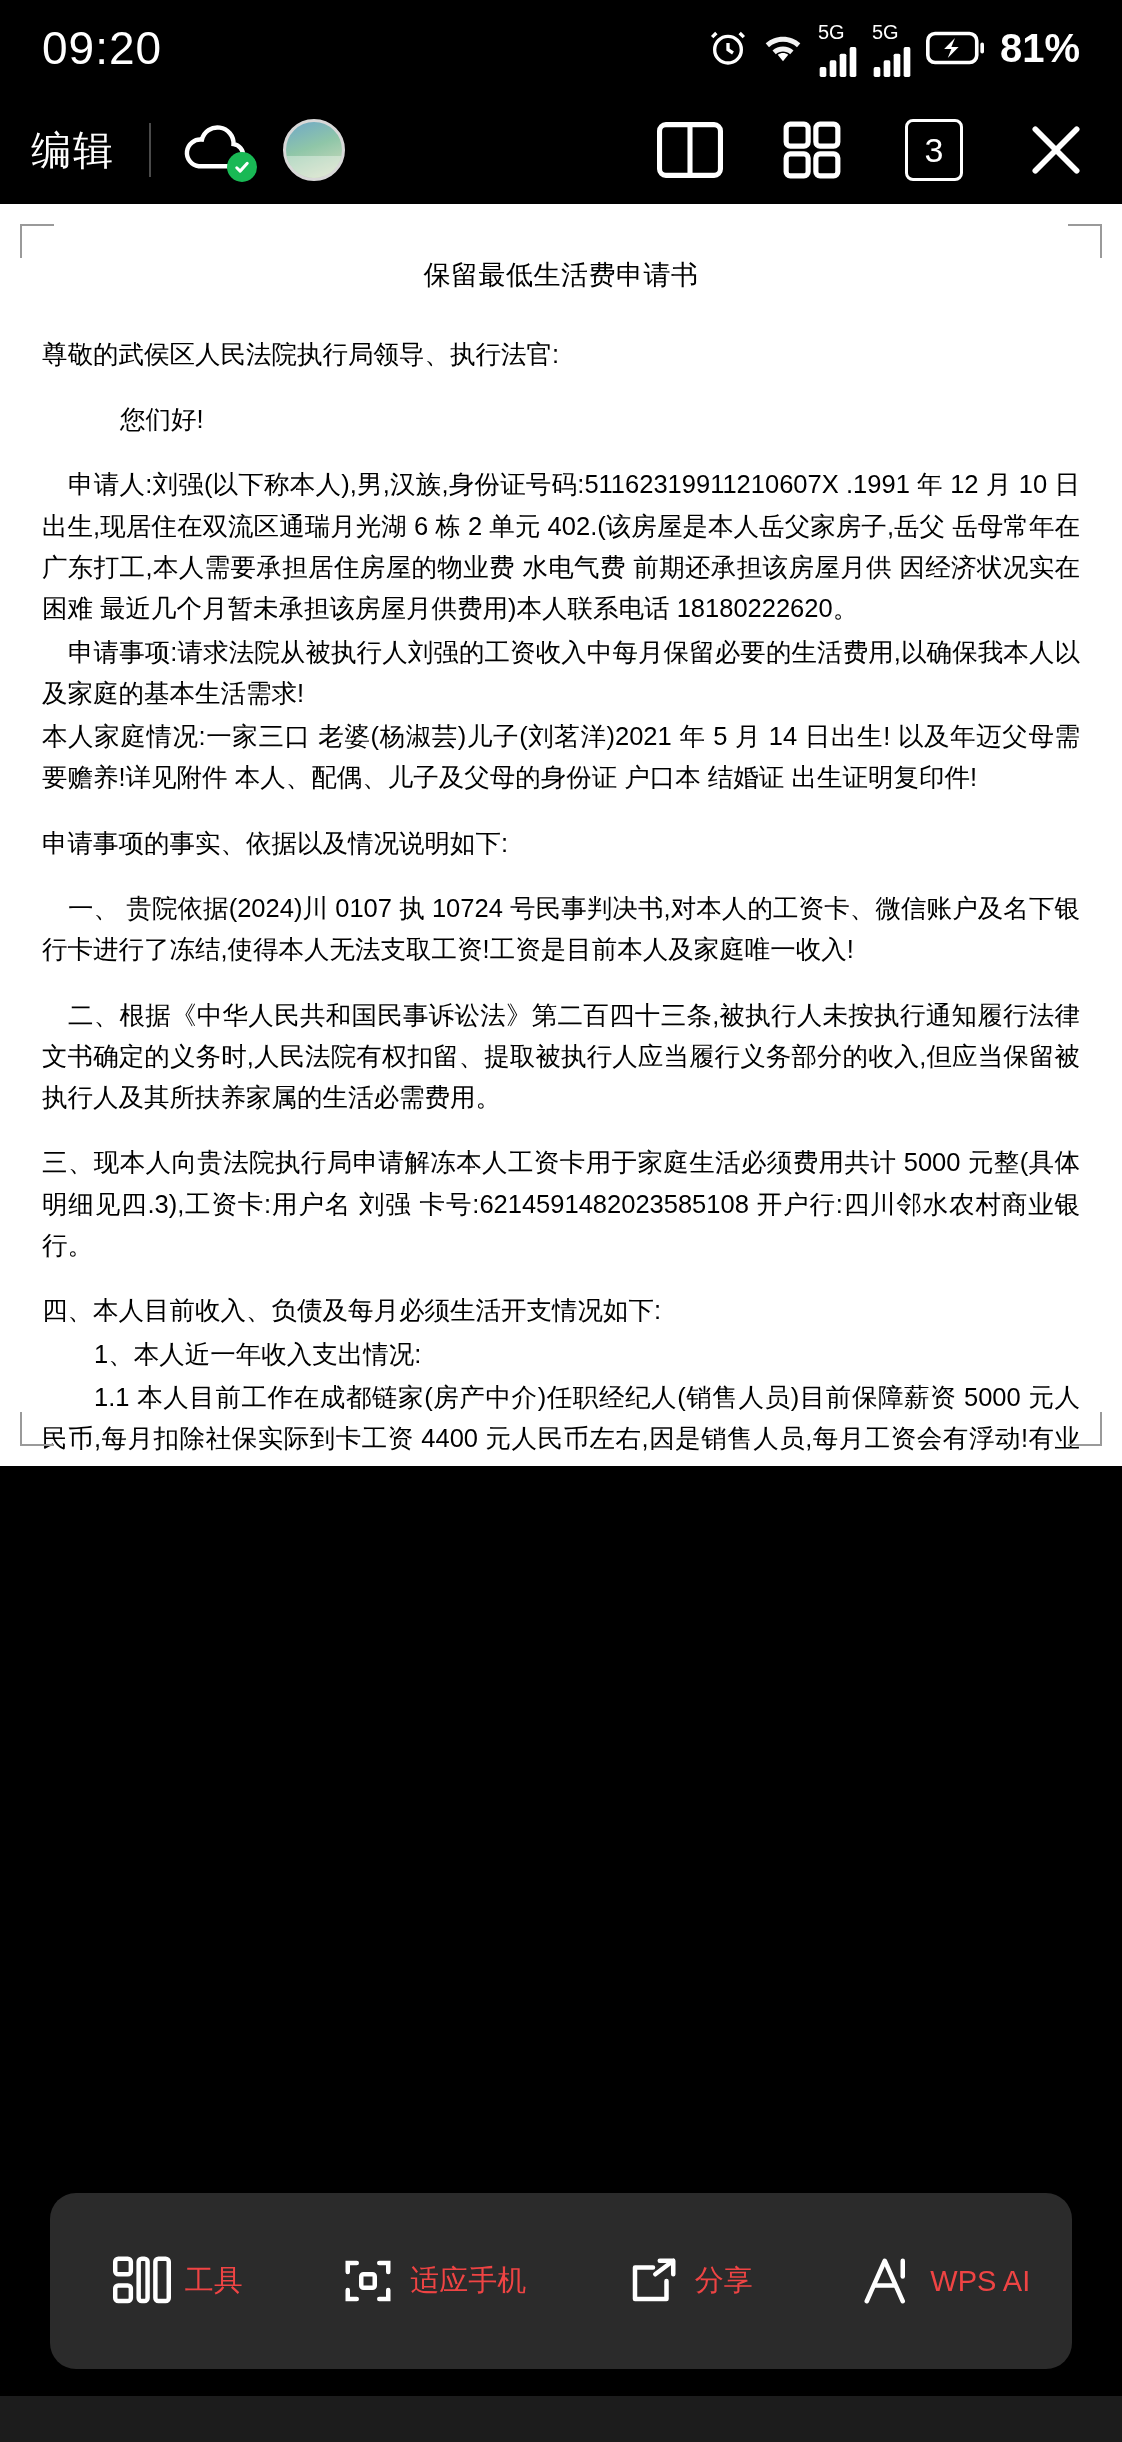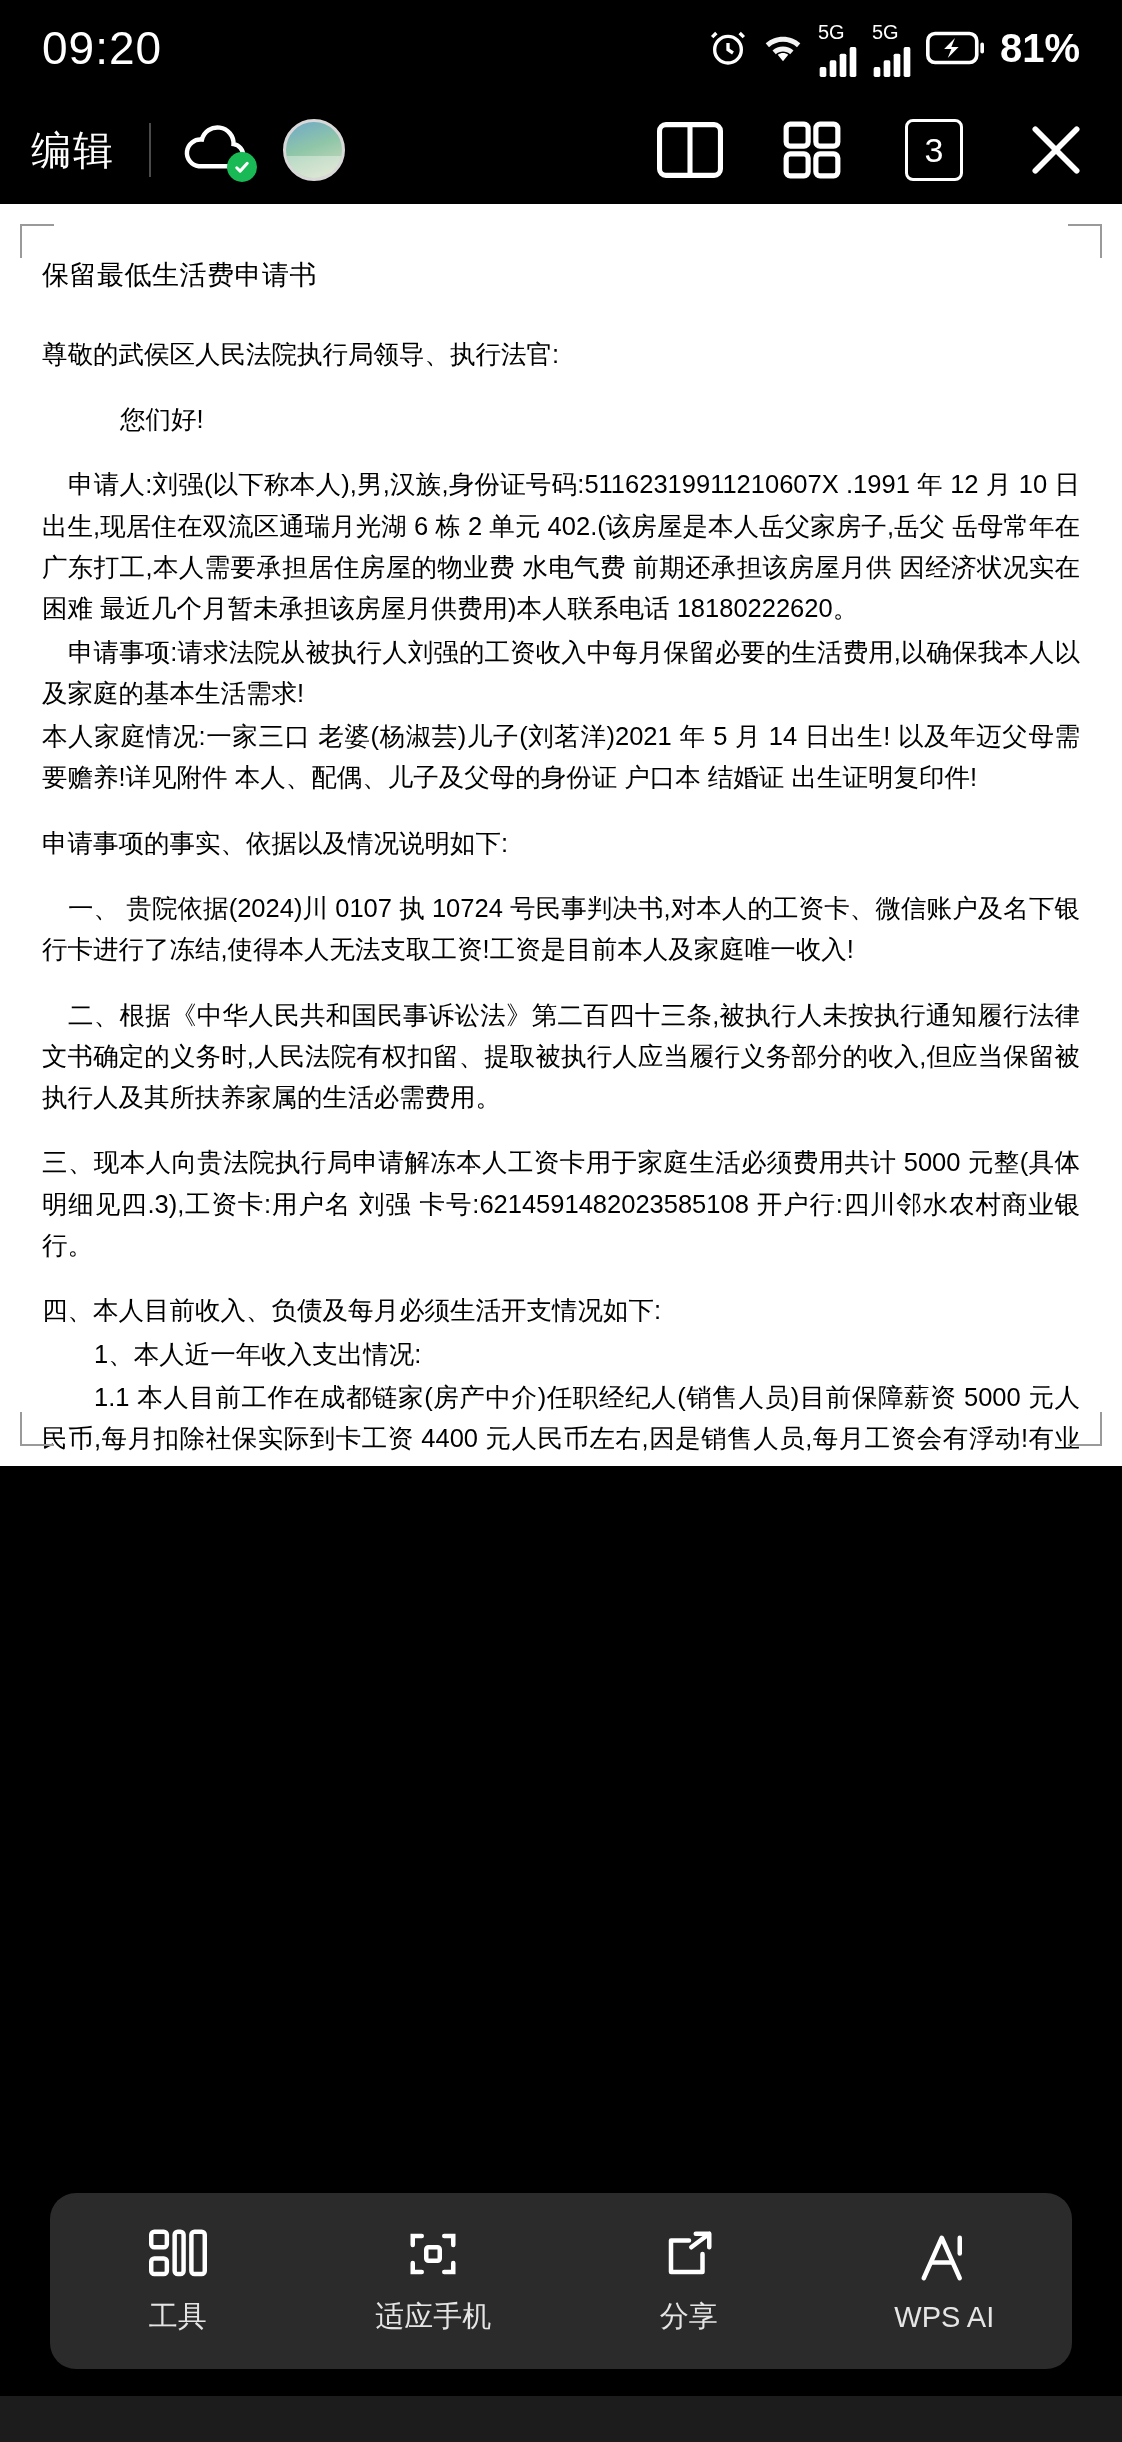--- a/index.html
+++ b/index.html
@@ -132,20 +132,21 @@
   .corner.br { bottom: 20px; right: 20px; border-right-width: 2px; border-bottom-width: 2px; }
 
   .doc-body {
     padding: 50px 42px 0 42px;
     color: #000;
     font-size: 25.5px;
     line-height: 1.62;
     font-family: "Liberation Sans", sans-serif;
   }
   .doc-title {
+    text-align: center;
     font-size: 27px;
     margin-bottom: 36px;
     letter-spacing: 0.5px;
   }
   .p { margin-bottom: 2px; text-align: justify; }
   .p.gap { margin-top: 24px; }
   .indent1 { text-indent: 26px; }
   .indent2 { text-indent: 52px; }
   .indent3 { text-indent: 78px; }
 
@@ -163,25 +164,24 @@
     width: 1022px;
     height: 176px;
     background: #2b2b2b;
     border-radius: 26px;
     display: flex;
     align-items: center;
   }
   .bb-item {
     flex: 1 1 0;
     display: flex;
-    flex-direction: column;
     align-items: center;
     justify-content: center;
     gap: 14px;
-    color: #e5e5e5;
+    color: #ef4444;
   }
   .bb-item .lbl { font-size: 29px; }
   .bb-icon { height: 58px; display: flex; align-items: center; justify-content: center; }
 </style>
 </head>
 <body>
 
 <div class="screen">
 
   <div class="status-bar">

